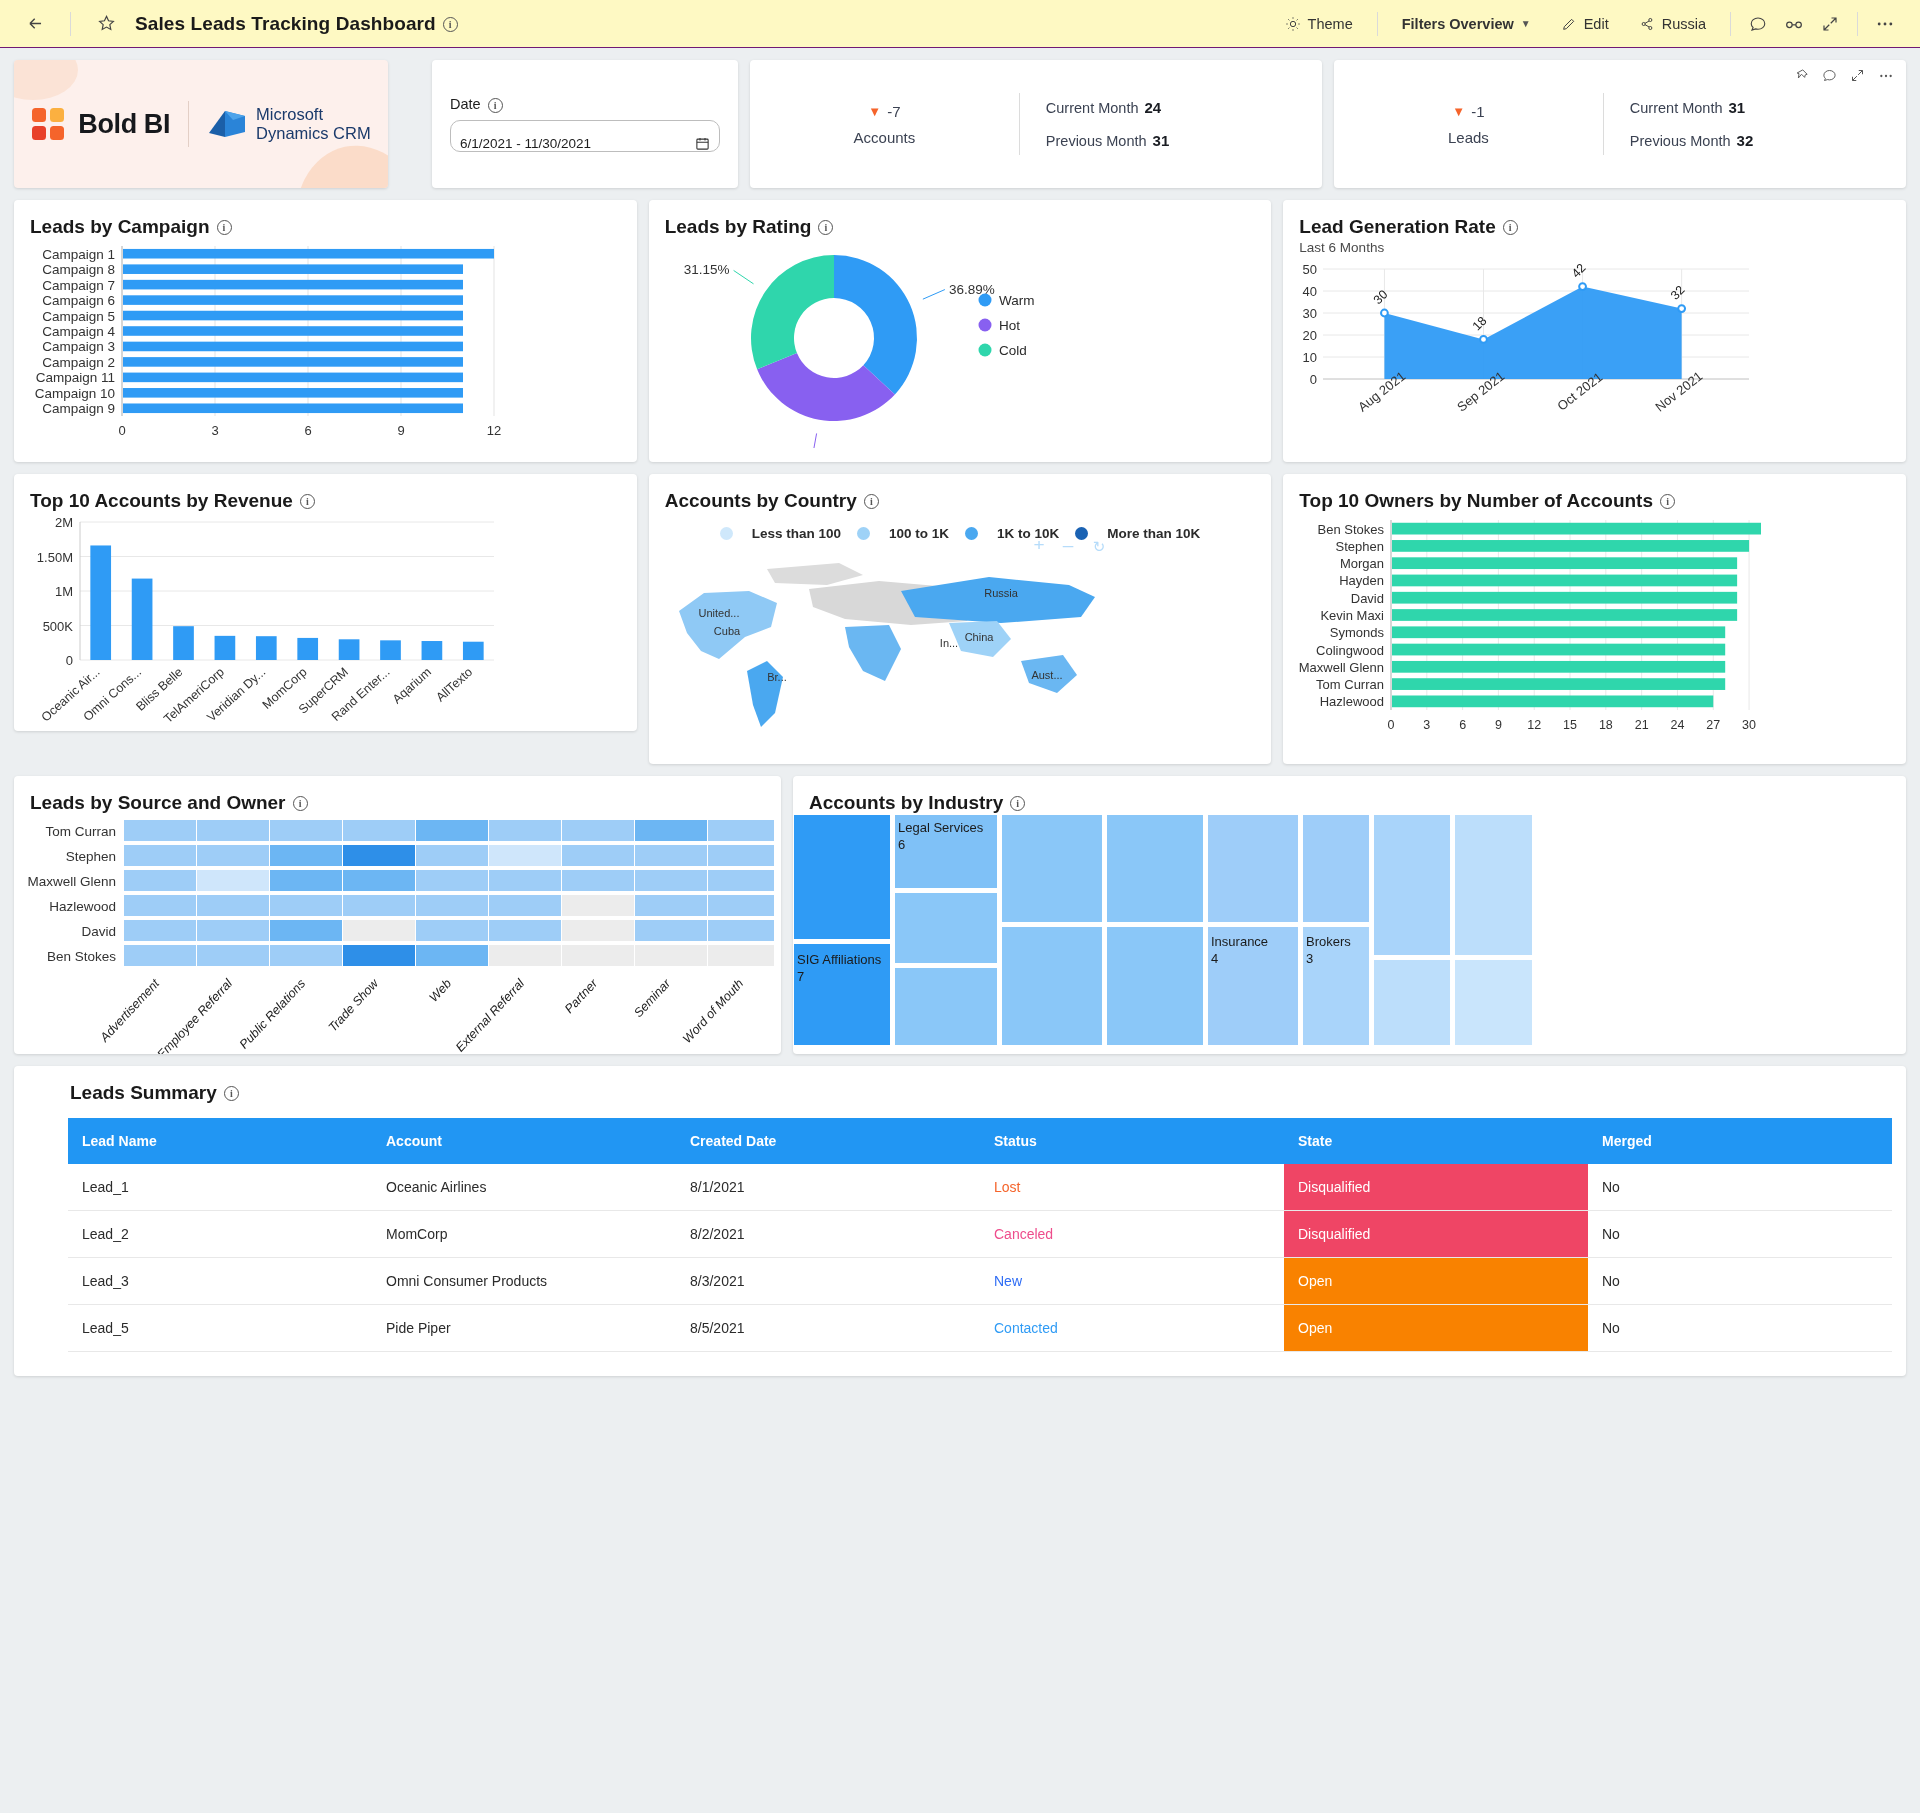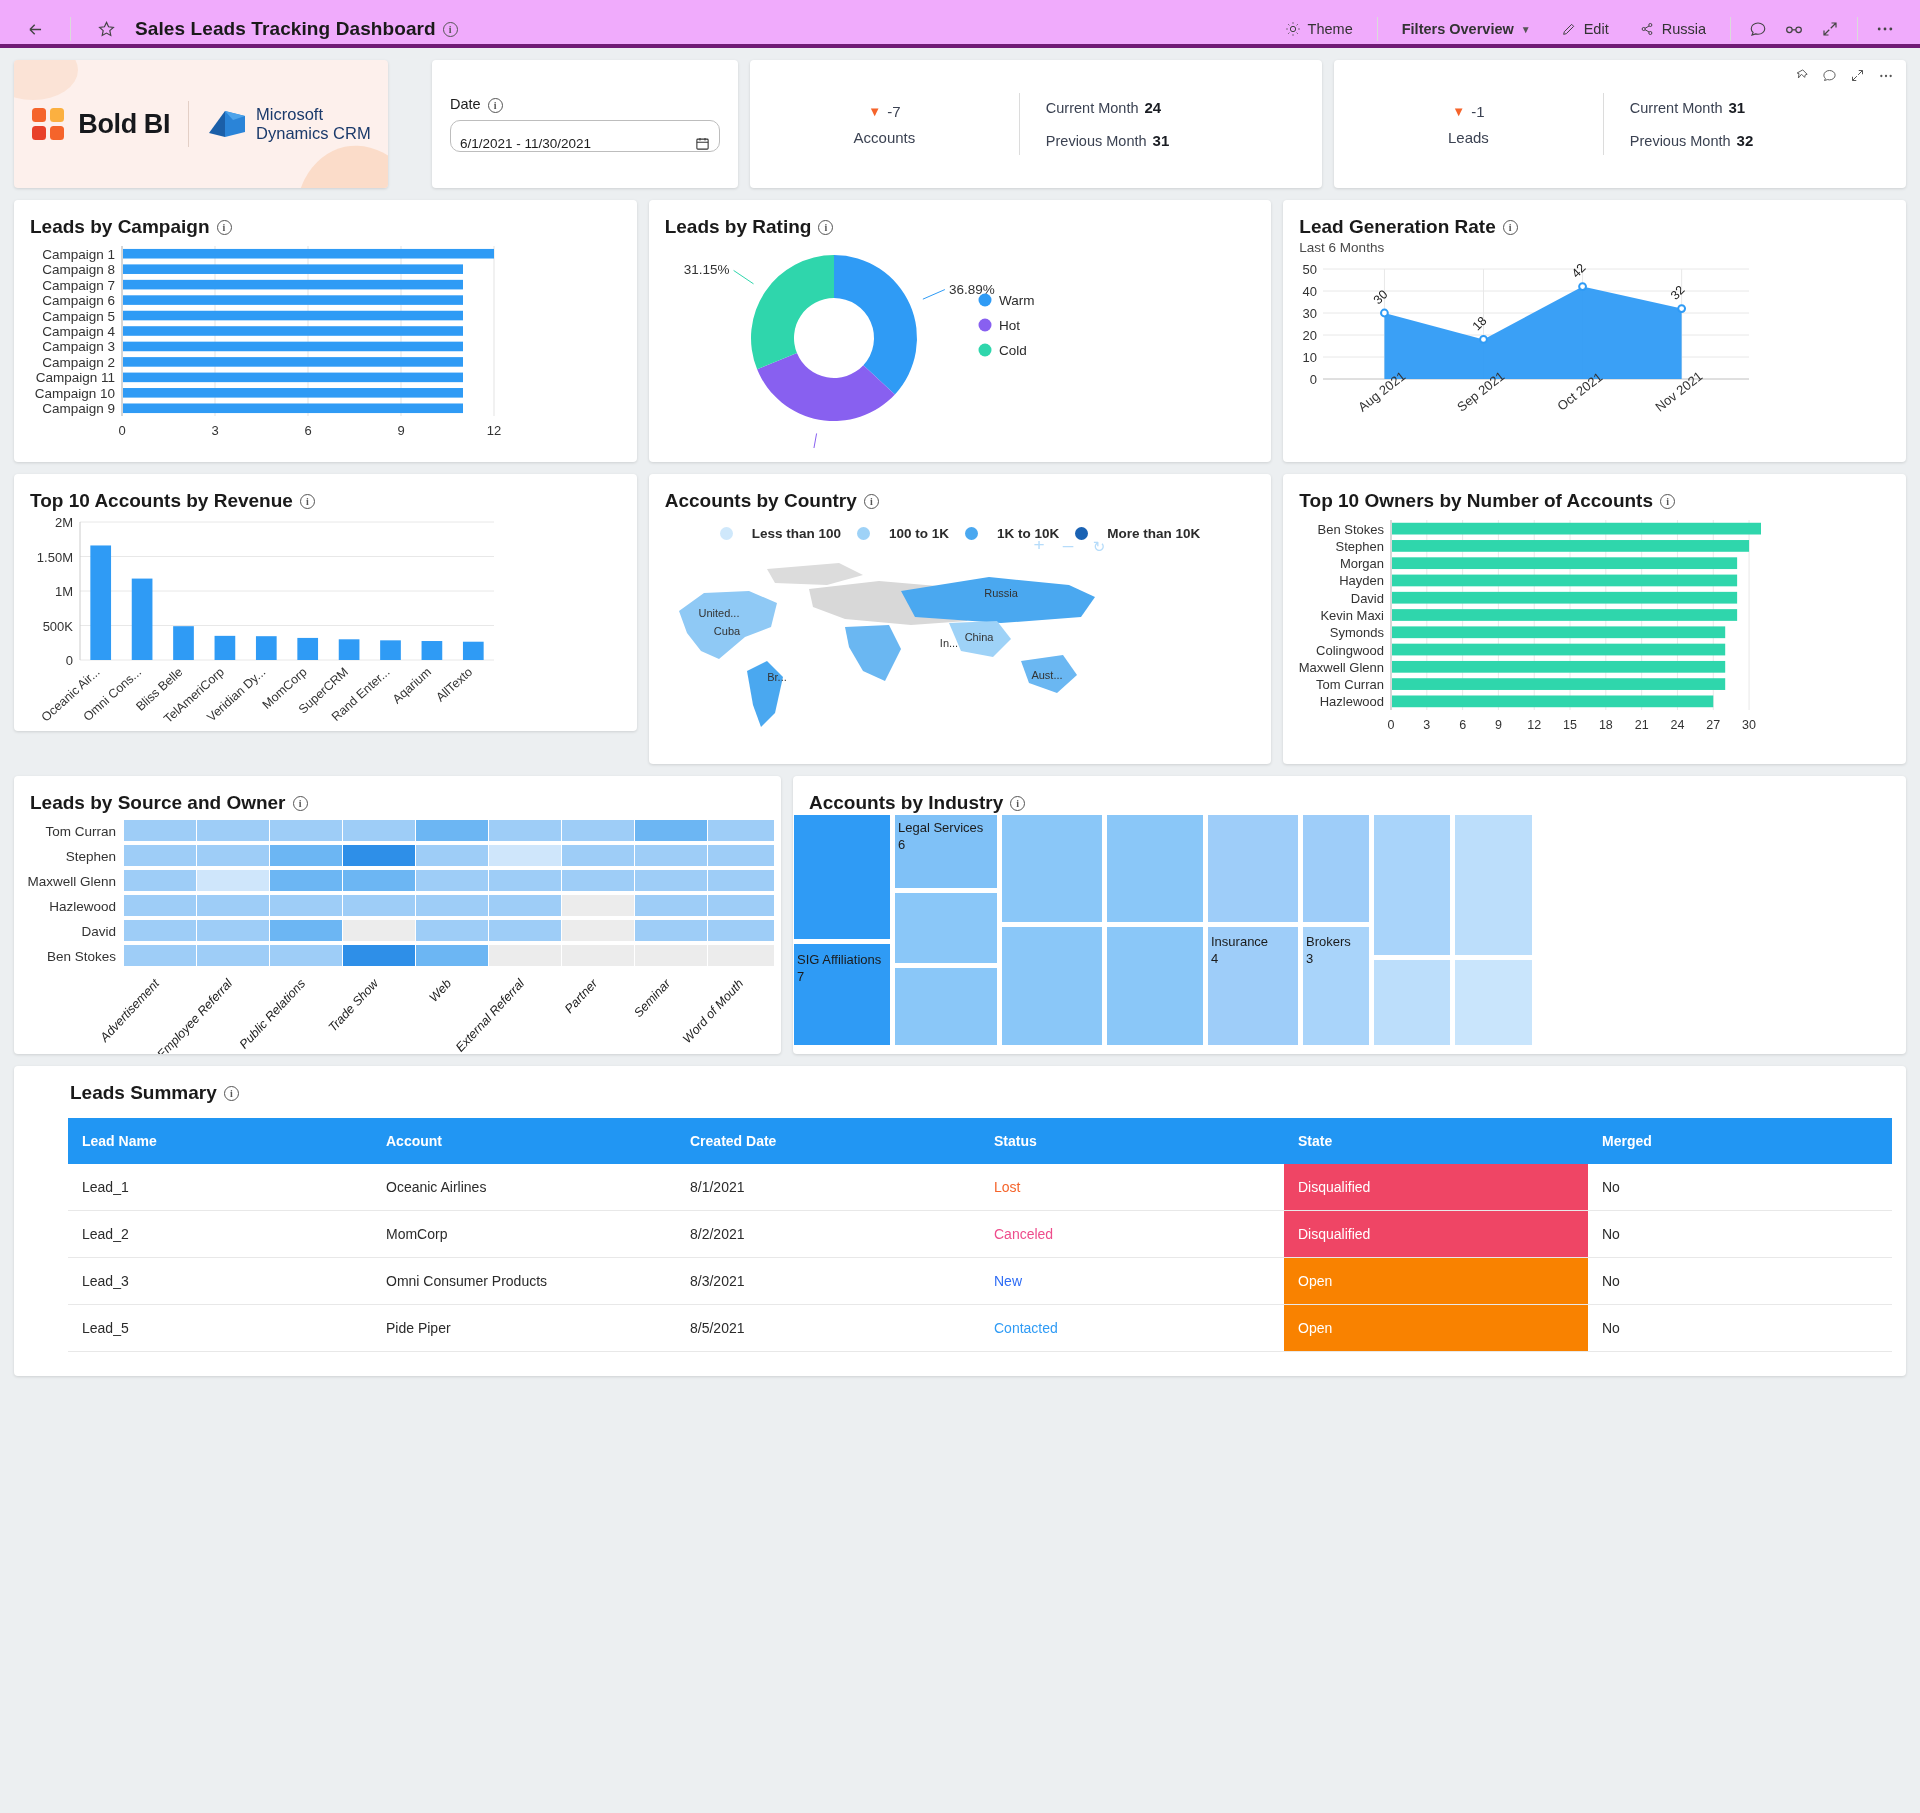--- a/index.html
+++ b/index.html
@@ -5,22 +5,22 @@
   * { box-sizing: border-box; margin: 0; padding: 0; }
   body {
     width: 1920px; height: 1813px;
     background: #eceff1;
     font-family: "Liberation Sans", sans-serif;
     color: #2b2b2b;
     overflow: hidden;
   }
   
   .appbar {
-    height: 48px; background: #f0abfc; display: flex; align-items: flex-end;
-    padding: 0 20px; border-bottom: 4px solid #701a75;
+    height: 48px; background: #fef9c3; display: flex; align-items: center;
+    padding: 0 20px; border-bottom: 1px solid #701a75;
   }
   .appbar .left { display: flex; align-items: center; gap: 14px; }
   .icon-btn {
     width: 30px; height: 30px; display: flex; align-items: center; justify-content: center;
     color: #444; cursor: pointer; font-size: 17px; line-height: 1;
   }
   .vsep { width: 1px; height: 24px; background: #dadada; margin: 0 6px; }
   .dash-title { font-size: 19px; font-weight: 700; color: #1a1a1a; letter-spacing: .1px; }
   .info-i {
     display: inline-flex; align-items: center; justify-content: center;

